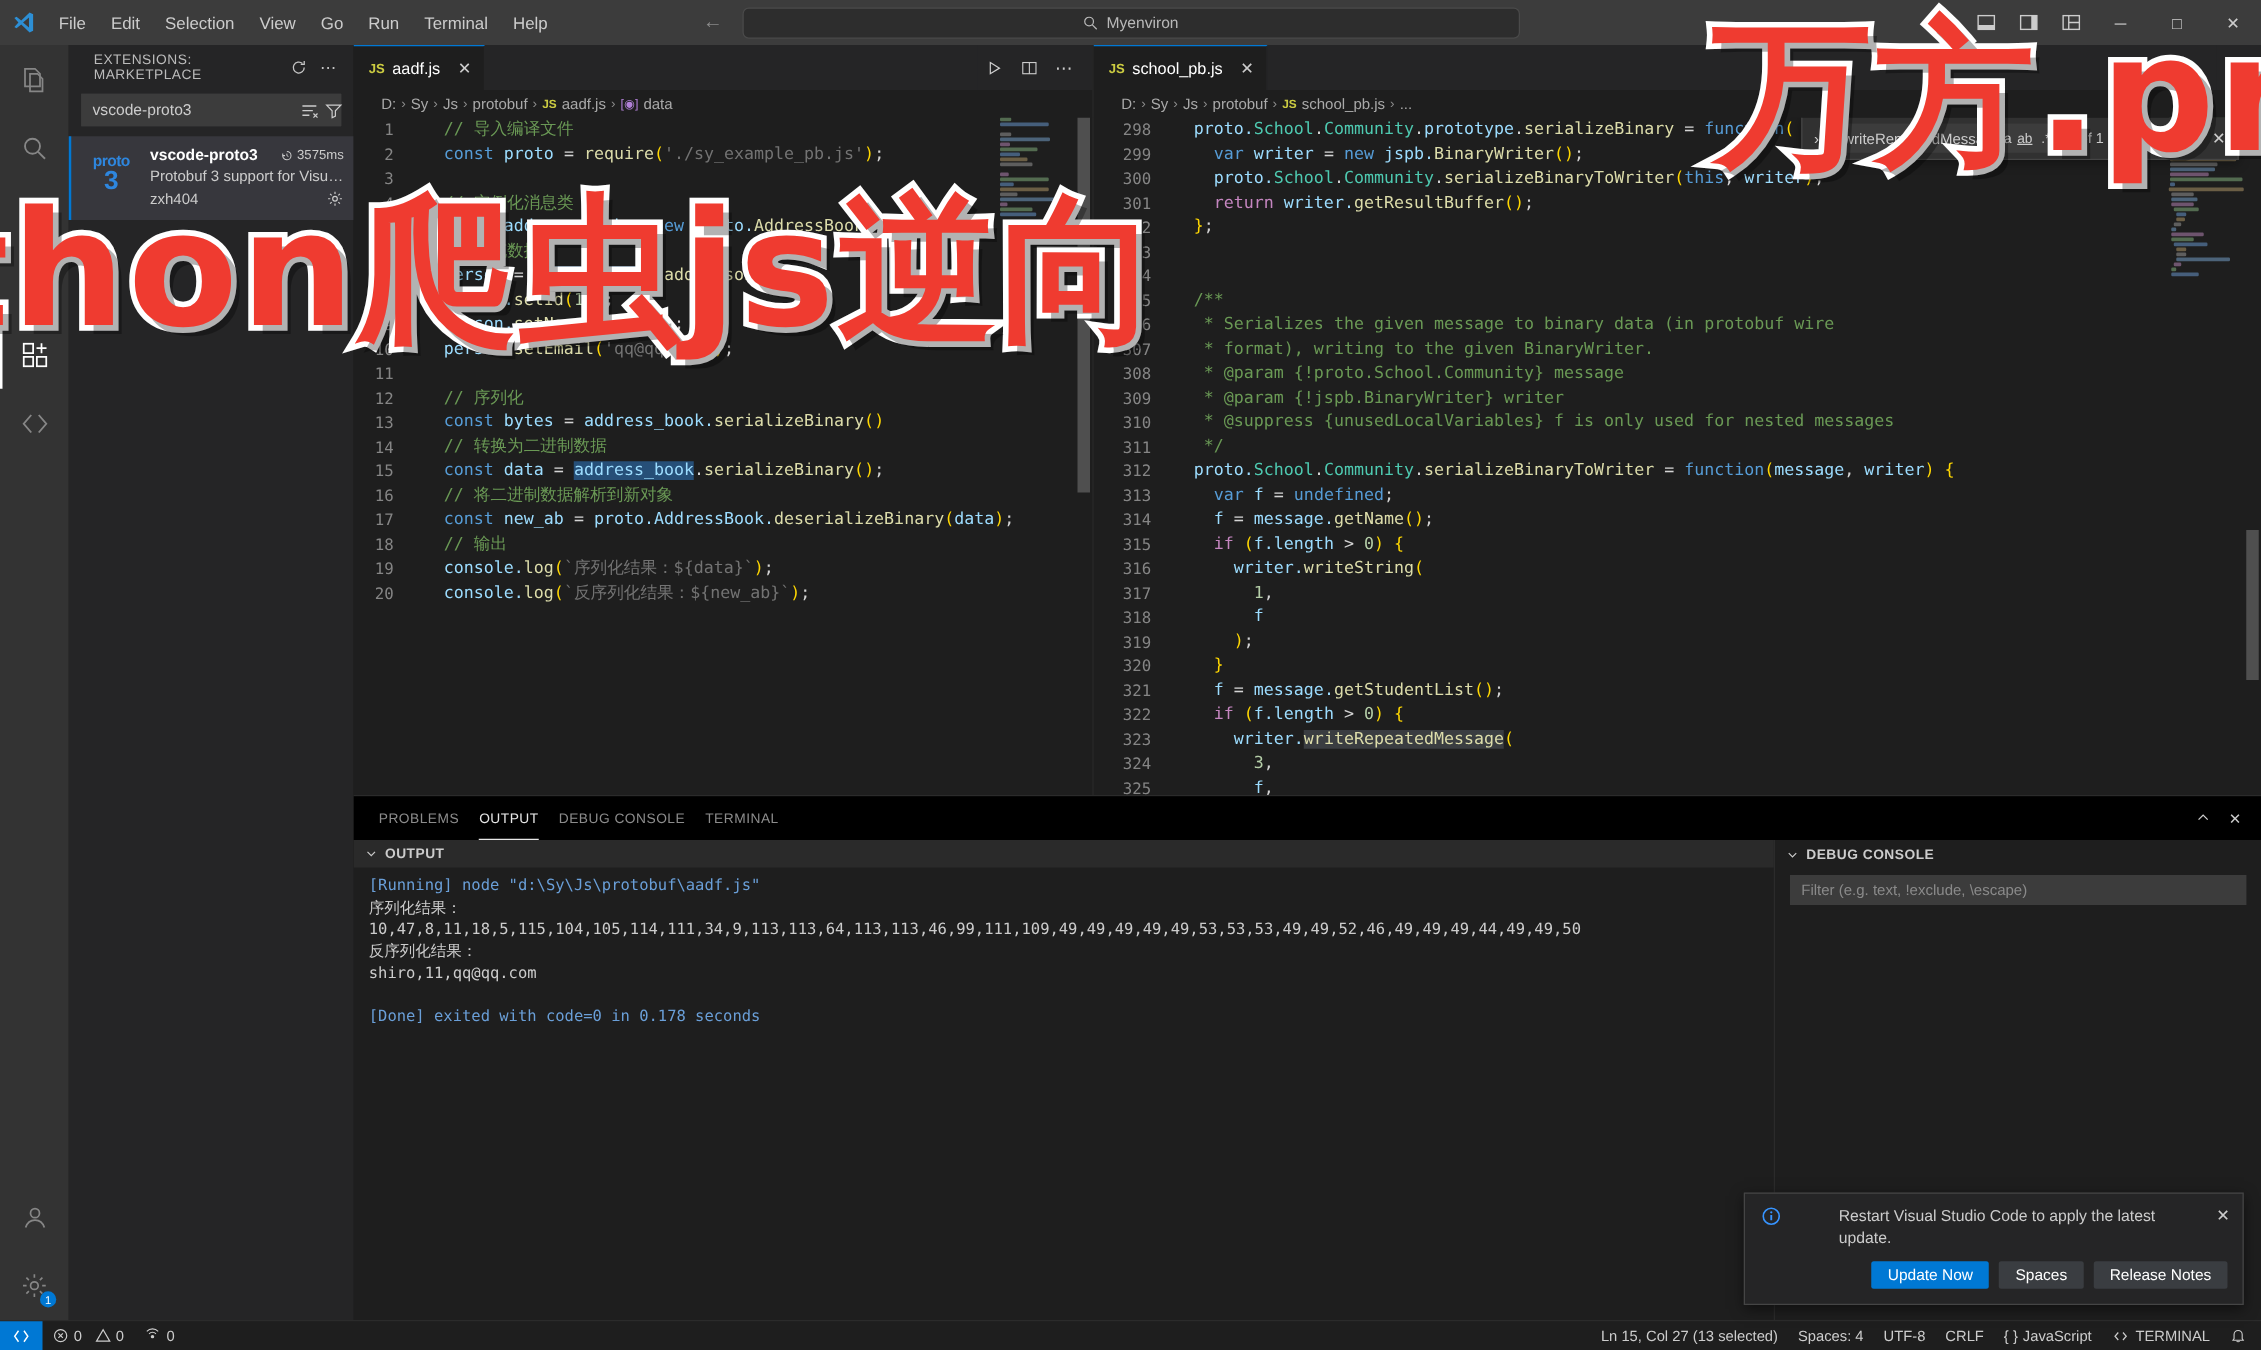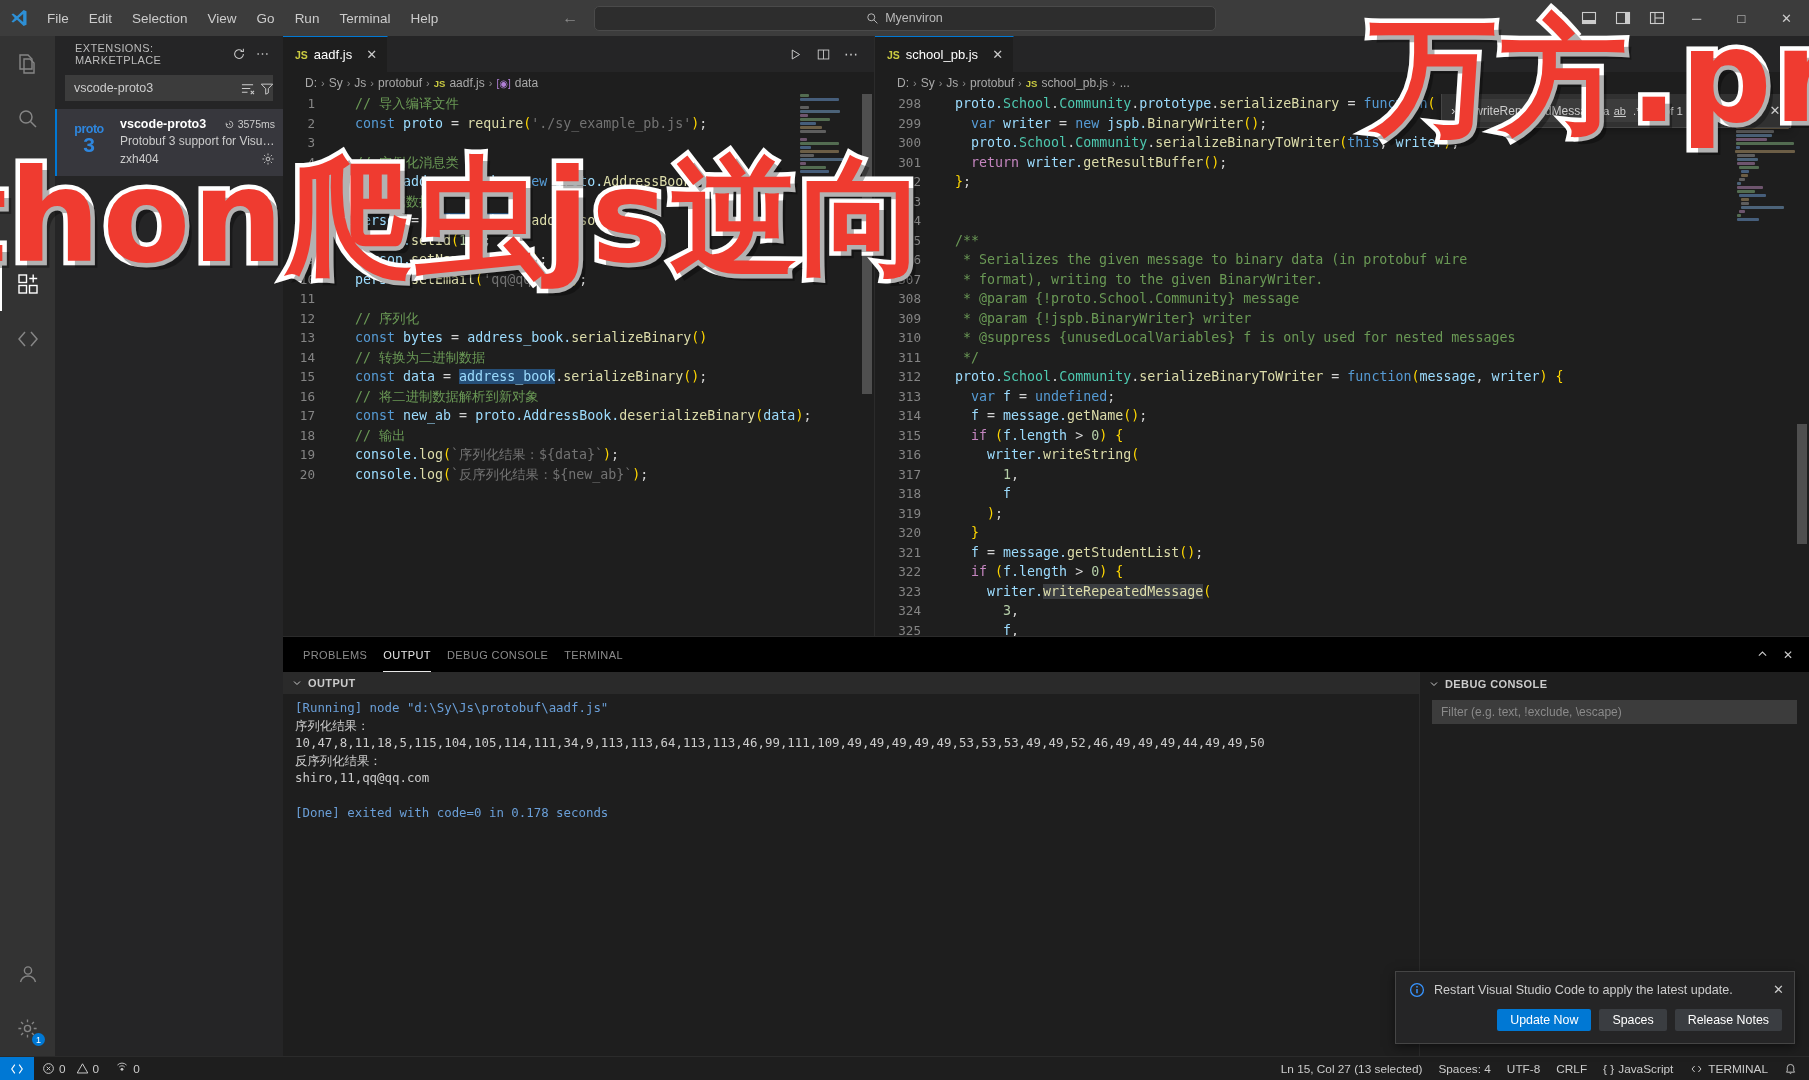--- a/index.html
+++ b/index.html
@@ -220,21 +220,21 @@
   .sb-item { display: flex; align-items: center; gap: 4px; padding: 0 8px; height: 24px; }
   .sb-left { display: flex; align-items: center; }
   .sb-right { margin-left: auto; display: flex; align-items: flex-start; padding-right: 4px; }
 
   
   .notif {
     position: absolute; right: 14px; bottom: 36px; width: 400px; background: #252526;
     border: 1px solid #454545; box-shadow: 0 3px 10px rgba(0,0,0,.5); z-index: 40;
   }
   .notif-row1 { display: flex; align-items: flex-start; padding: 10px 10px 4px 13px; gap: 9px; }
-  .notif-msg { flex: 1 1 auto; color: #cccccc; font-size: 12.6px; line-height: 17px; }
+  .notif-msg { flex: 1 1 auto; color: #cccccc; font-size: 12.6px; line-height: 17px; margin-left: 37px; }
   .notif-close { color: #cccccc; font-size: 13px; }
   .notif-btns { display: flex; justify-content: flex-end; gap: 8px; padding: 6px 12px 12px 28px; }
   .nbtn { font-size: 12.4px; padding: 4px 13px; color: #ffffff; background: #3a3d41; border-radius: 2px; }
   .nbtn.primary { background: #0078d4; }
 
   
   .watermark {
     position: absolute; left: 0; top: 0; right: 0; bottom: 0; z-index: 30;
     pointer-events: none; display: flex; flex-direction: row;
     align-items: flex-start; justify-content: center;

